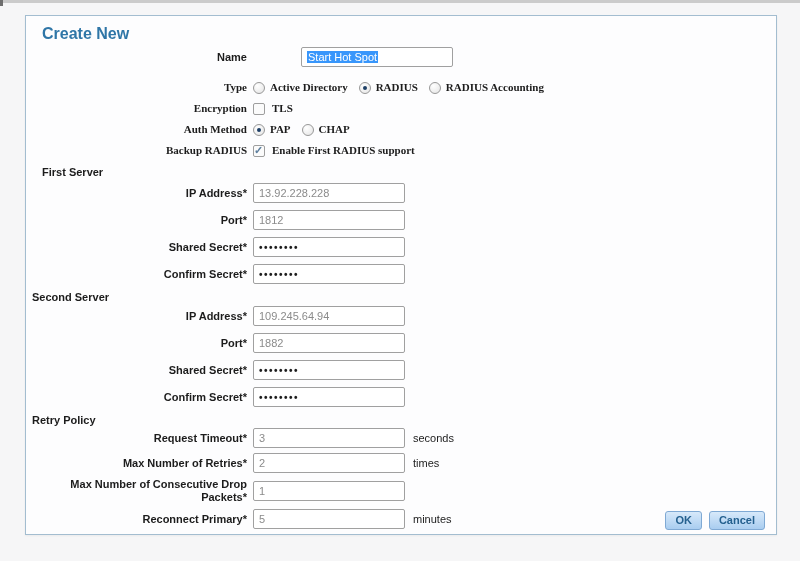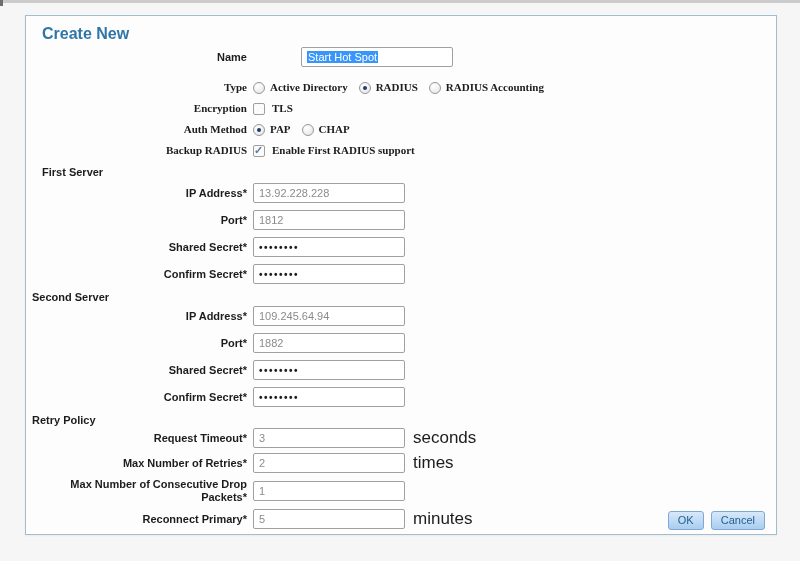--- a/index.html
+++ b/index.html
@@ -81,30 +81,30 @@
   }
   .opt {
     font-size: 11px; font-weight: bold; color: #1c1c1c;
     margin-right: 11px; line-height: 13px;
   }
   .section {
     font-size: 11px; font-weight: bold; color: #1c1c1c;
     line-height: 13px;
     margin: 0 0 4px 6px;
   }
-  .unit { font-size: 17px; color: #1c1c1c; margin-left: 8px; }
+  .unit { font-size: 11px; color: #1c1c1c; margin-left: 8px; }
   .footer {
     position: absolute; right: 11px; bottom: 4px;
     display: flex; gap: 7px;
   }
   .btn {
     font-family: "Liberation Sans", sans-serif;
     min-width: 36px;
     padding: 2px 9px 3px 9px;
-    font-size: 11px; font-weight: normal; color: #24608f;
+    font-size: 11px; font-weight: bold; color: #24608f;
     background: linear-gradient(#d7e9fa, #a9cdf0);
     border: 1px solid #7fa9d4; border-radius: 3px;
     cursor: pointer;
   }
   .mt4  { margin-top: 4px; gap: 48px; }
   .mt14 { margin-top: 14px; }
   .mb8  { margin-bottom: 8px; font-family: Liberation Serif, serif; }
   .hd1  { margin-top: 9px; padding-left: 10px; }
   .hd2  { margin-top: 2px; margin-bottom: 2px; }
   .hd3  { margin-top: 1px; margin-bottom: 1px; }

